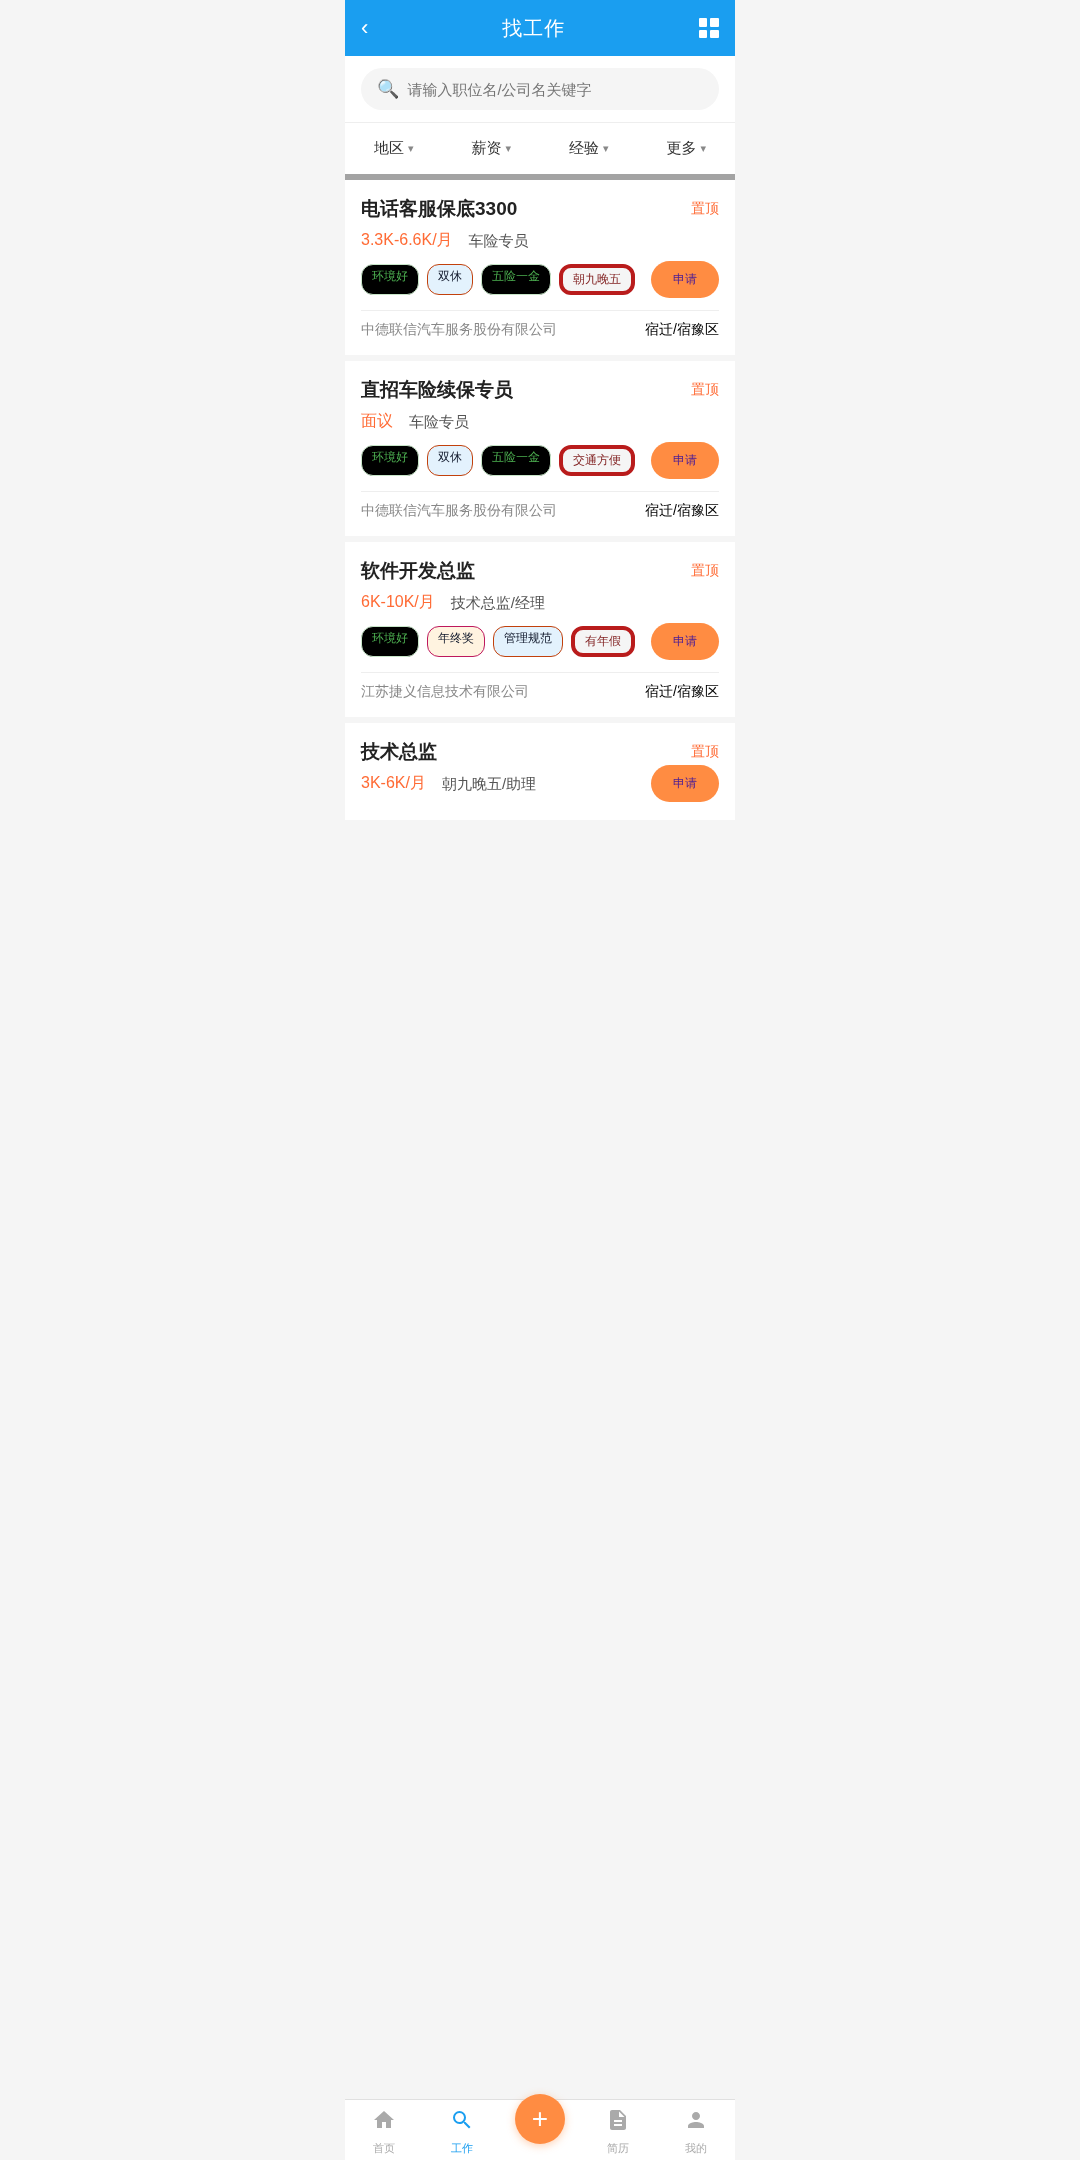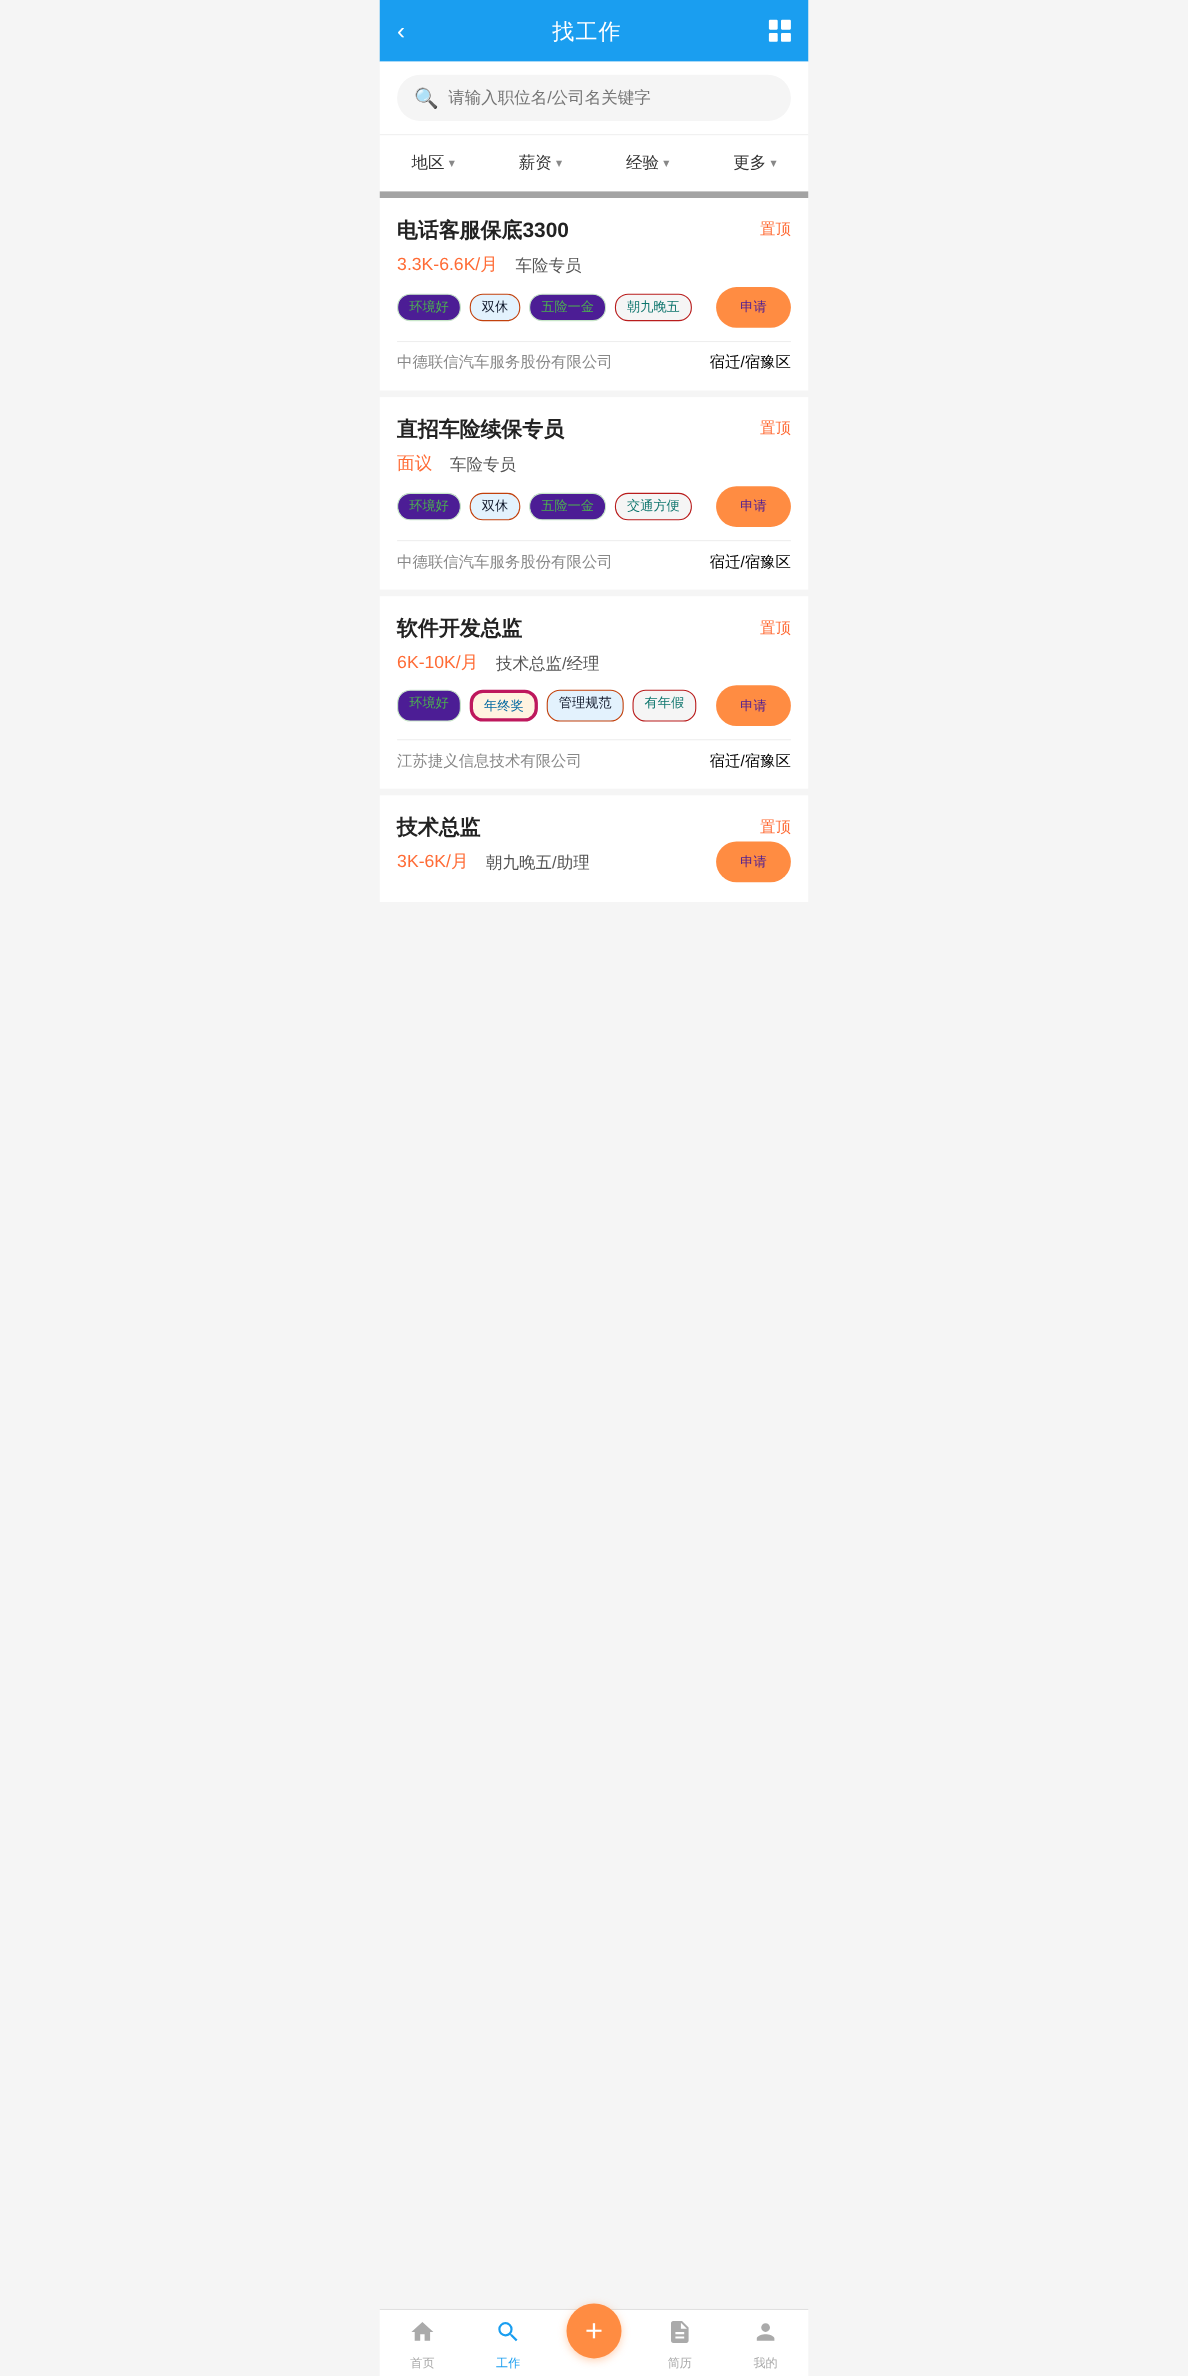--- a/index.html
+++ b/index.html
@@ -144,39 +144,39 @@
       display: flex;
       flex-wrap: wrap;
       gap: 8px;
     }
     .tag {
       border-radius: 12px;
       padding: 3px 10px;
       font-size: 12px;
     }
     .tag-green {
-      background: #4c1d95;
+      background: #000000;
       color: #4caf50;
       border: 1px solid #c8e6c9;
       font-family: Liberation Mono, monospace;
     }
     .tag-blue {
       background: #e3f2fd;
       color: #0f172a;
       border: 1px solid #c2410c;
     }
     .tag-gray {
       background: #f5f5f5;
-      color: #0f766e;
-      border: 1px solid #b91c1c;
+      color: #7f1d1d;
+      border: 4px solid #b91c1c;
     }
     .tag-orange {
       background: #fff3e0;
-      color: #0369a1;
-      border: 3px solid #be185d;
+      color: #0f172a;
+      border: 1px solid #be185d;
     }
     .apply-btn {
       background: #ff8c42;
       color: #4c1d95;
       border: none;
       border-radius: 22px;
       padding: 10px 22px;
       font-size: 12px;
       font-weight: 500;
       cursor: pointer;

